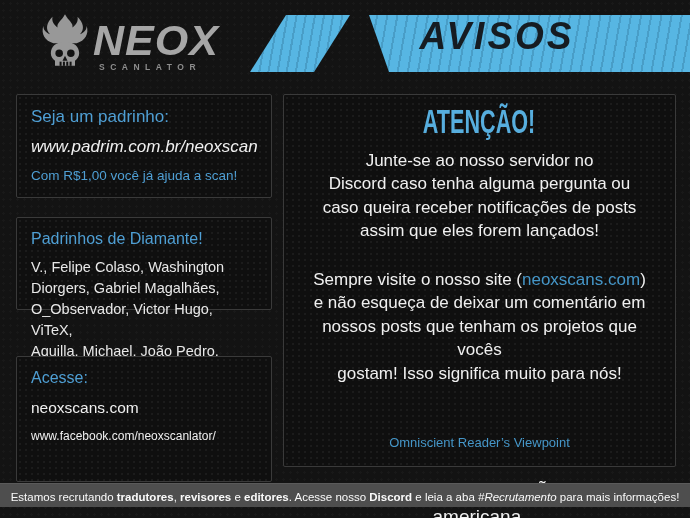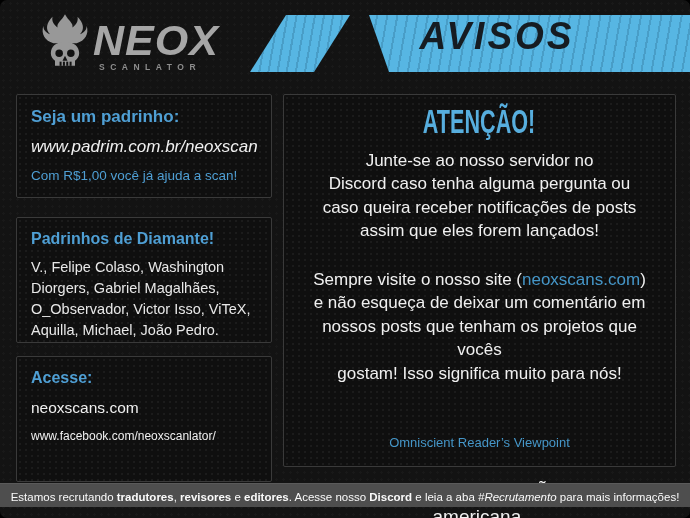--- a/index.html
+++ b/index.html
@@ -3,21 +3,20 @@
 <meta charset="utf-8">
 <style>
   html,body{margin:0;padding:0;background:#000;}
   .page{
     position:relative;width:690px;height:518px;overflow:hidden;
     background-color:#131313;
     background-image:radial-gradient(circle, rgba(255,255,255,0.025) 1px, transparent 1.4px);
     background-size:7px 7px;
     font-family:"Liberation Sans", sans-serif;
     color:#ececec;
-    border-radius:7px;
   }
   
   .logo-icon{position:absolute;left:40px;top:12px;}
   .logo-name{
     position:absolute;left:93px;top:16px;
     font-size:43px;font-weight:900;font-style:italic;
     color:#a6a6a6;letter-spacing:1px;
   }
   .logo-sub{
     position:absolute;left:99px;top:62px;
@@ -44,23 +43,23 @@
   
   .panel{
     position:absolute;left:16px;width:256px;box-sizing:border-box;
     background-color:#0f0f0f;
     background-image:radial-gradient(circle, rgba(110,110,110,0.13) 1px, transparent 1.3px);
     background-size:6px 6px;
     border:1px solid #3a3a3a;border-radius:2px;
     padding:12px 14px;
   }
   .panel-padrinho{top:94px;height:104px;}
-  .panel-diamante{top:217px;height:126px;}
+  .panel-diamante{top:217px;height:93px;}
   .panel-acesse{top:356px;height:126px;}
-  .blue-head{color:#4f9fd4;font-size:17px;font-weight:bold;}
+  .blue-head{color:#4f9fd4;font-size:17px;}
   .panel-diamante .blue-head,.panel-acesse .blue-head{font-size:16px;}
   .padrim-url{margin-top:10px;font-style:italic;font-size:17px;color:#f0f0f0;}
   .padrim-note{margin-top:11px;font-size:13.5px;color:#4f9fd4;}
   .names{margin-top:9px;font-size:14.5px;line-height:1.45;color:#e8e8e8;white-space:pre-line;}
   .acc-link{margin-top:12px;font-size:15.5px;color:#f0f0f0;}
   .acc-link.small{font-size:12px;}
   
   .main-panel{
     position:absolute;left:283px;top:94px;width:393px;height:373px;box-sizing:border-box;
     background-color:#0f0f0f;
@@ -122,21 +121,21 @@
   <div class="panel panel-padrinho">
     <div class="blue-head">Seja um padrinho:</div>
     <div class="padrim-url">www.padrim.com.br/neoxscan</div>
     <div class="padrim-note">Com R$1,00 você já ajuda a scan!</div>
   </div>
 
   <div class="panel panel-diamante">
     <div class="blue-head">Padrinhos de Diamante!</div>
     <div class="names">V., Felipe Colaso, Washington
 Diorgers, Gabriel Magalhães,
-O_Observador, Victor Isso, ViTeX,
+O_Observador, Victor Hugo, ViTeX,
 Aquilla, Michael, João Pedro.</div>
   </div>
 
   <div class="panel panel-acesse">
     <div class="blue-head">Acesse:</div>
     <div class="acc-link">neoxscans.com</div>
     <div class="acc-link small">www.facebook.com/neoxscanlator/</div>
   </div>
 
   <div class="main-panel">

